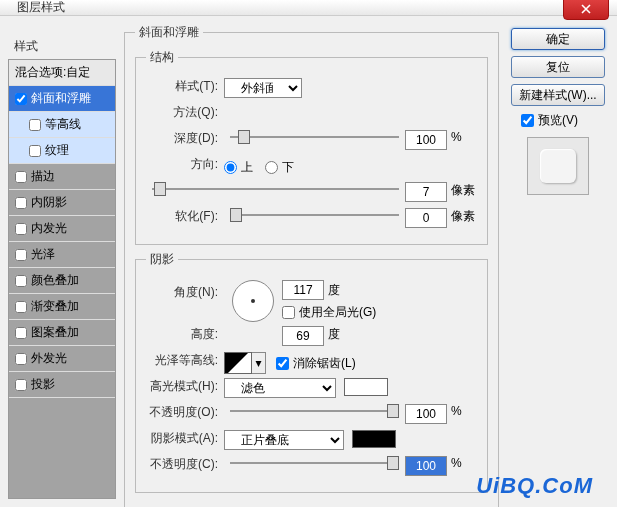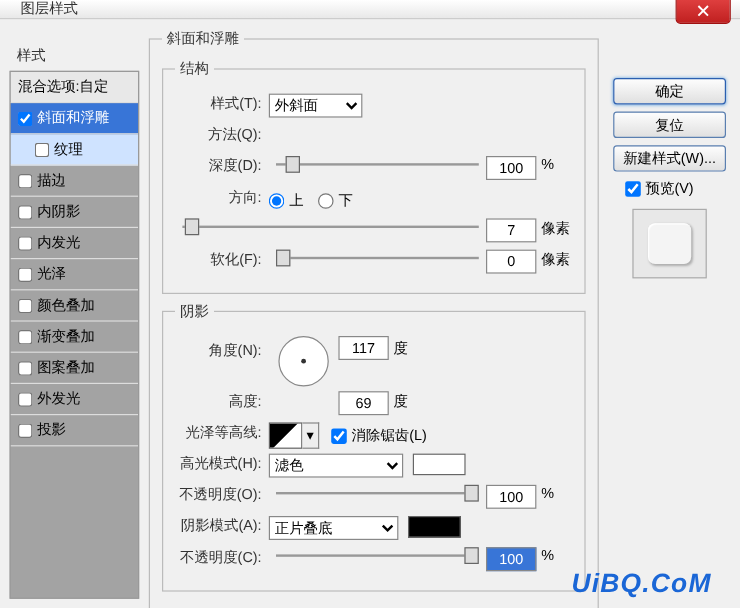--- a/index.html
+++ b/index.html
@@ -15,40 +15,40 @@
 .left-item { padding: 4px 6px; border-bottom: 1px solid #ddd; display: flex; align-items: center; gap: 4px; cursor: default; }
 .left-item.default { background: #e8e8e8; }
 .left-item.selected { background: #3875d7; color: #fff; }
 .left-item.sub { padding-left: 20px; background: #cfe3ff; }
 .left-item input[type=checkbox] { width: 12px; height: 12px; }
 .middle-panel { flex: 1; padding: 0 8px; }
 fieldset { border: 1px solid #bbb; padding: 8px 10px 10px 10px; margin-bottom: 6px; }
 fieldset legend { padding: 0 4px; color: #333; }
 .form-row { display: flex; margin: 4px 0; min-height: 22px; }
 .form-label { width: 78px; text-align: right; padding-right: 6px; color: #333; }
-select { height: 20px; border: 1px solid #888; background: #fff; font-size: 12px; padding: 0 0; }
+select { height: 20px; border: 1px solid #888; background: #fff; font-size: 12px; padding: 0 12px; }
 .select-style { width: 78px; }
 .slider-track { flex: 1; height: 14px; position: relative; margin: 0 6px; }
 .slider-line { position: absolute; top: 6px; left: 0; right: 0; height: 2px; background: #999; }
 .slider-thumb { position: absolute; top: 0; width: 12px; height: 14px; background: #ddd; border: 1px solid #666; }
 .num-input { width: 42px; height: 20px; border: 1px solid #888; text-align: center; background: #fff; }
 .num-input.hl { background: #3875d7; color: #fff; }
 .unit { width: 30px; padding-left: 4px; }
 .radio-wrap { display: flex; align-items: center; gap: 12px; }
 .radio-wrap label { display: flex; align-items: center; gap: 4px; }
 .angle-dial { width: 42px; height: 42px; border: 1px solid #888; border-radius: 50%; background: #fff; position: relative; margin: 0 8px; }
 .angle-dot { position: absolute; width: 4px; height: 4px; background: #333; border-radius: 50%; top: 18px; left: 18px; }
 .gloss-swatch { width: 28px; height: 22px; border: 1px solid #666; background: linear-gradient(135deg, #000 0%, #000 49%, #fff 51%, #fff 100%); display: inline-block; }
 .dropdown-arrow { width: 14px; height: 22px; border: 1px solid #888; border-left: none; background: #eee; display: inline-flex; align-items: center; justify-content: center; }
 .color-swatch { width: 44px; height: 18px; border: 1px solid #666; display: inline-block; }
 .white-sw { background: #fff; }
 .black-sw { background: #000; }
 .right-panel { width: 102px; padding: 4px 0 0 4px; }
 .right-btn { width: 94px; height: 22px; margin-bottom: 6px; border: 1px solid #5a7fb0; background: linear-gradient(#fdfdfd, #e0e0e0); border-radius: 3px; cursor: default; display: block; }
-.right-btn.primary { border: 1px solid #2b5fb0; box-shadow: 0 0 3px #5a9fe0; margin-top: 37px; }
+.right-btn.primary { border: 1px solid #2b5fb0; box-shadow: 0 0 3px #5a9fe0; }
 .preview-check { display: flex; align-items: center; gap: 4px; margin: 4px 0 8px 10px; }
 .preview-box { width: 62px; height: 58px; border: 1px solid #aaa; background: #e8e8e8; margin-left: 16px; display: flex; align-items: center; justify-content: center; }
 .preview-inner { width: 36px; height: 34px; background: #f4f4f4; border-radius: 6px; box-shadow: 1px 1px 2px rgba(0,0,0,0.25), inset 1px 1px 1px #fff; }
 .watermark { position: absolute; right: 24px; bottom: 8px; color: #1a66d6; font-size: 22px; font-weight: bold; font-style: italic; letter-spacing: 1px; }
 .cb { width: 13px; height: 13px; }
 </style>
 </head>
 <body>
 
 <div class="titlebar">
@@ -63,20 +63,24 @@
 <div class="content">
   <div class="left-panel">
     <div class="left-header">样式</div>
     <div class="left-list">
       <div class="left-item default">
           <span>混合选项:自定</span>
         </div>
       <div class="left-item selected">
           <input type="checkbox" class="cb" checked="" style="">
           <span>斜面和浮雕</span>
+        </div>
+      <div class="left-item sub">
+          <input type="checkbox" class="cb" style="">
+          <span>等高线</span>
         </div>
       <div class="left-item sub">
           <input type="checkbox" class="cb" style="">
           <span>纹理</span>
         </div>
       <div class="left-item">
           <input type="checkbox" class="cb" style="">
           <span>描边</span>
         </div>
       <div class="left-item">
@@ -172,20 +176,24 @@
         <div class="form-row" style="align-items:flex-start">
           <span class="form-label" style="padding-top:4px">角度(N):</span>
           <div class="angle-dial">
               <div class="angle-dot"></div>
             </div>
           <div>
             <div style="display:flex;align-items:center;margin-bottom:4px">
               <input class="num-input" value="117" style="">
               <span class="unit">度</span>
             </div>
+            <label style="display:flex;align-items:center;gap:4px">
+                <input type="checkbox" class="cb" style="">
+                <span>使用全局光(G)</span>
+              </label>
           </div>
         </div>
         <div class="form-row">
           <span class="form-label">高度:</span>
           <div style="width:58px"></div>
           <input class="num-input" value="69" style="">
           <span class="unit">度</span>
         </div>
         <div class="form-row">
           <span class="form-label">光泽等高线:</span>
@@ -205,21 +213,21 @@
           <span class="form-label">不透明度(O):</span>
           <div class="slider-track">
               <div class="slider-line"></div>
               <div class="slider-thumb" style="right:0"></div>
             </div>
           <input class="num-input" value="100" style="">
           <span class="unit">%</span>
         </div>
         <div class="form-row">
           <span class="form-label">阴影模式(A):</span>
-          <select style="width:108px"><option>正片叠底</option></select>
+          <select style="width:120px"><option>正片叠底</option></select>
           <span class="color-swatch black-sw" style="margin-left:8px"></span>
         </div>
         <div class="form-row">
           <span class="form-label">不透明度(C):</span>
           <div class="slider-track">
               <div class="slider-line"></div>
               <div class="slider-thumb" style="right:0"></div>
             </div>
           <input class="num-input hl" value="100" style="">
           <span class="unit">%</span>

